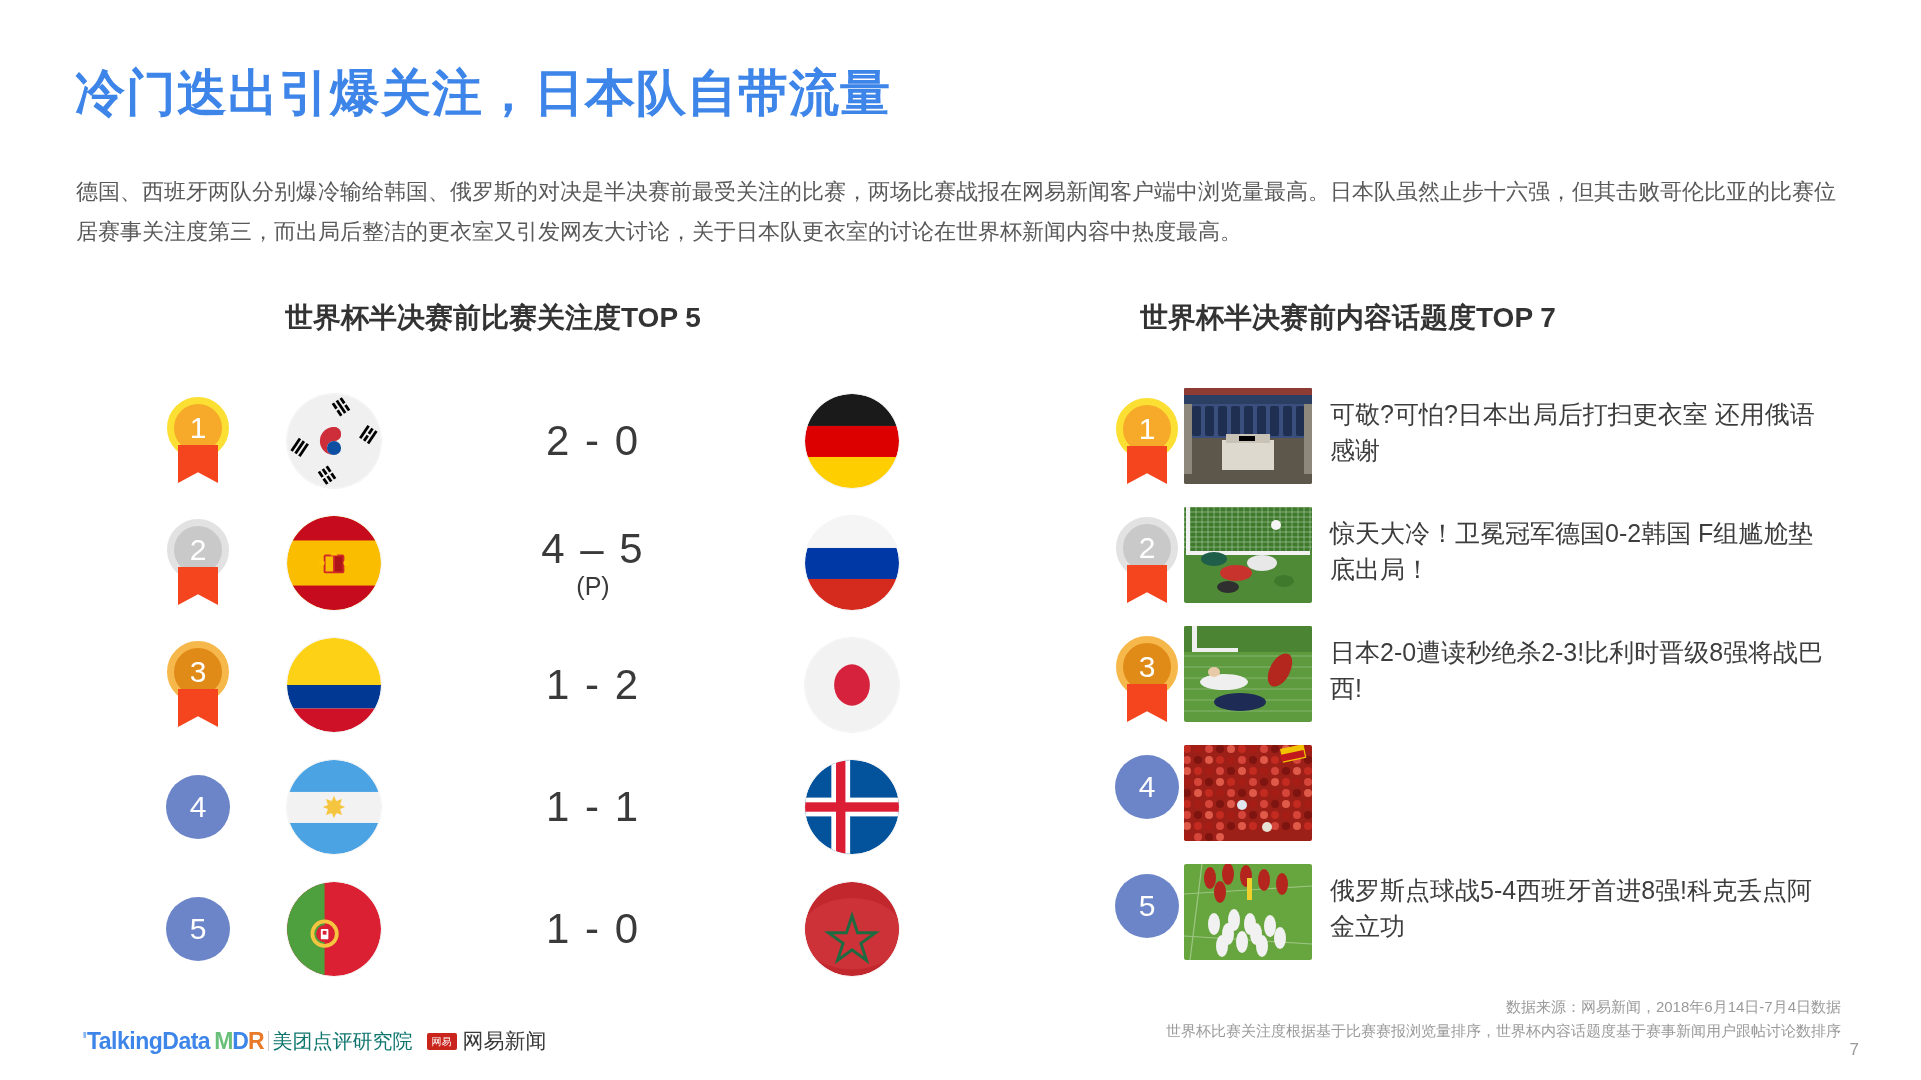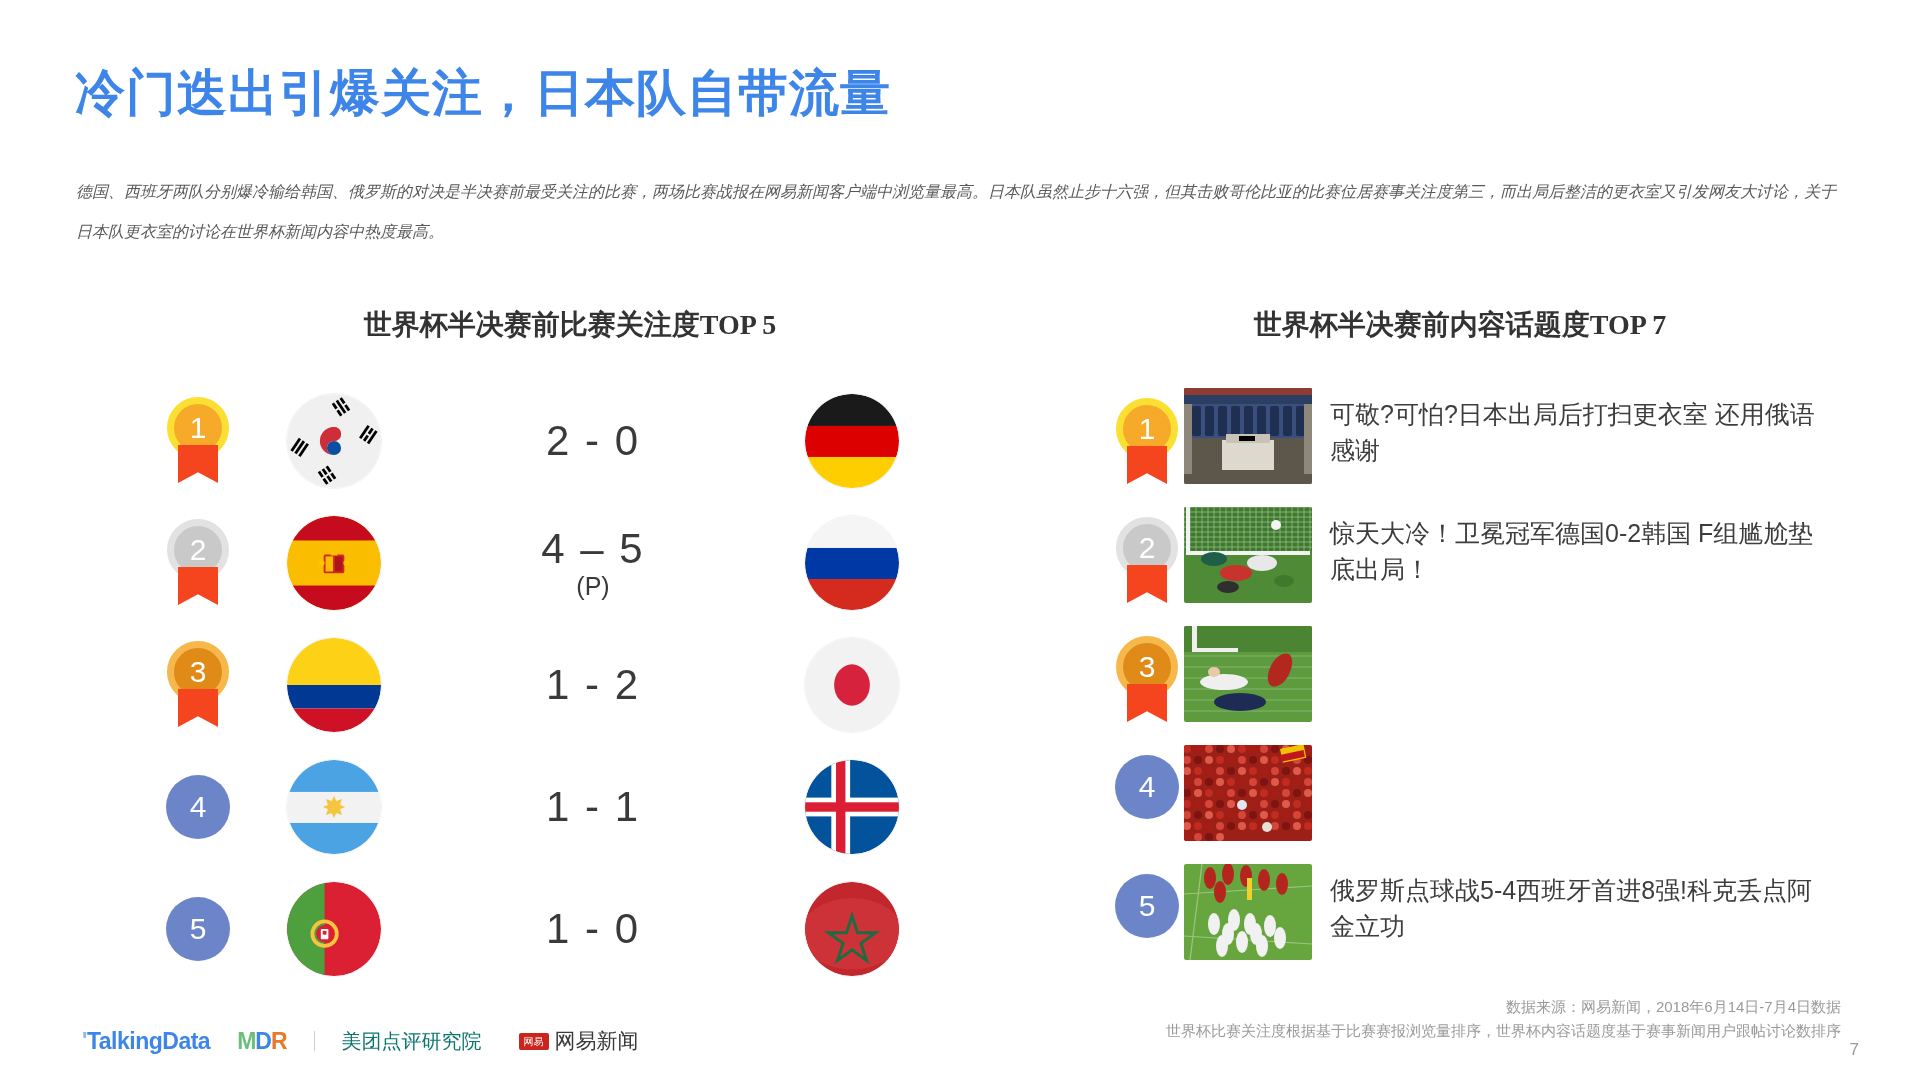--- a/index.html
+++ b/index.html
@@ -15,28 +15,28 @@
 
   
   .title{
     position:absolute;left:75px;top:60px;
     font-size:50px;font-weight:bold;letter-spacing:1px;
     color:#3D85E8;
     white-space:nowrap;
   }
   .intro{
     position:absolute;left:76px;top:172px;width:1760px;
-    font-size:16px;line-height:40px;color:#595959;font-style:italic;
+    font-size:22px;line-height:40px;color:#595959;
   }
 
   
   .sec-head{
-    position:absolute;top:306px;
+    position:absolute;top:299px;
     font-size:28px;font-weight:bold;color:#333333;
-    text-align:center;white-space:nowrap;font-family:Liberation Serif, serif;
+    text-align:left;white-space:nowrap;
   }
   .sec-head.left{left:285px;width:570px;}
   .sec-head.right{left:1140px;width:640px;}
 
   
   .matches{position:absolute;left:150px;top:380px;width:790px;}
   .match-row{
     display:flex;align-items:center;height:122px;
   }
   .rank-cell{width:96px;display:flex;justify-content:center;align-items:center;}
@@ -98,21 +98,21 @@
   }
   .source .l2{display:block;}
   .pagenum{
     position:absolute;right:62px;top:1040px;
     font-size:17px;color:#9a9a9a;
   }
 
   
   .logos{
     position:absolute;left:82px;top:1027px;
-    display:flex;align-items:center;gap:27px;
+    display:flex;align-items:center;gap:4px;
   }
   .logo-td{font-size:23px;font-weight:bold;color:#3D85E8;letter-spacing:-.5px;}
   .logo-td .dot{color:#8bb8ee;}
   .logo-mdr{font-size:23px;font-weight:bold;letter-spacing:-1px;}
   .logo-mdr .m{color:#6abf7a;}
   .logo-mdr .d{color:#3D85E8;}
   .logo-mdr .r{color:#e87a2a;}
   .divider{width:1px;height:20px;background:#cfcfcf;}
   .logo-meituan{font-size:20px;color:#0f766e;}
   .logo-netease{display:flex;align-items:center;gap:6px;margin-left:10px;}
@@ -507,20 +507,21 @@
               <line x1="0" y1="52" x2="128" y2="52"></line>
               <line x1="0" y1="63" x2="128" y2="63"></line>
               <line x1="0" y1="74" x2="128" y2="74"></line>
               <line x1="0" y1="85" x2="128" y2="85"></line>
             </g>
     <ellipse cx="40" cy="56" rx="24" ry="8" fill="#efefef"></ellipse>
     <ellipse cx="56" cy="76" rx="26" ry="9" fill="#1d2b55"></ellipse>
     <ellipse cx="96" cy="44" rx="10" ry="18" fill="#b4271f" transform="rotate(28 96 44)"></ellipse>
     <ellipse cx="30" cy="46" rx="6" ry="5" fill="#e8c9a8"></ellipse>
   </svg></div>
+    <div class="news-text">日本2-0遭读秒绝杀2-3!比利时晋级8强将战巴西!</div>
       </div>
       <div class="news-row">
     <div class="news-rank">
       <div class="plain-rank">4</div>
     </div>
     <div class="news-thumb"><svg viewBox="0 0 128 96" preserveAspectRatio="none">
     <rect width="128" height="96" fill="#9c1f18"></rect>
     <g>
               <circle cx="3" cy="4" r="4" fill="#c32a20"></circle>
               <circle cx="14" cy="4" r="4" fill="#a61d15"></circle>

